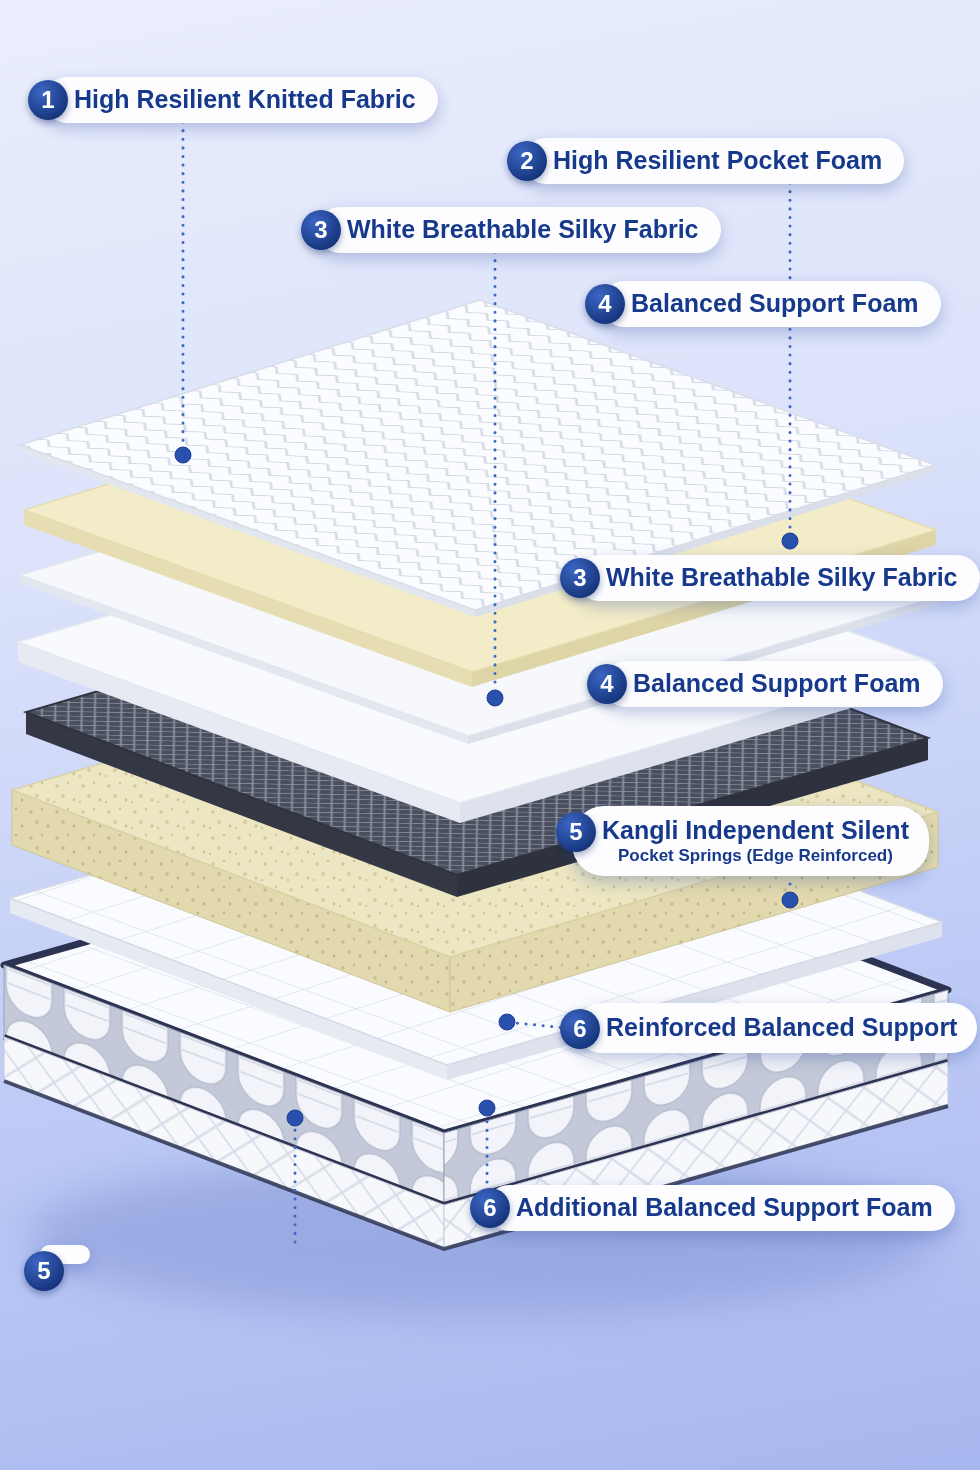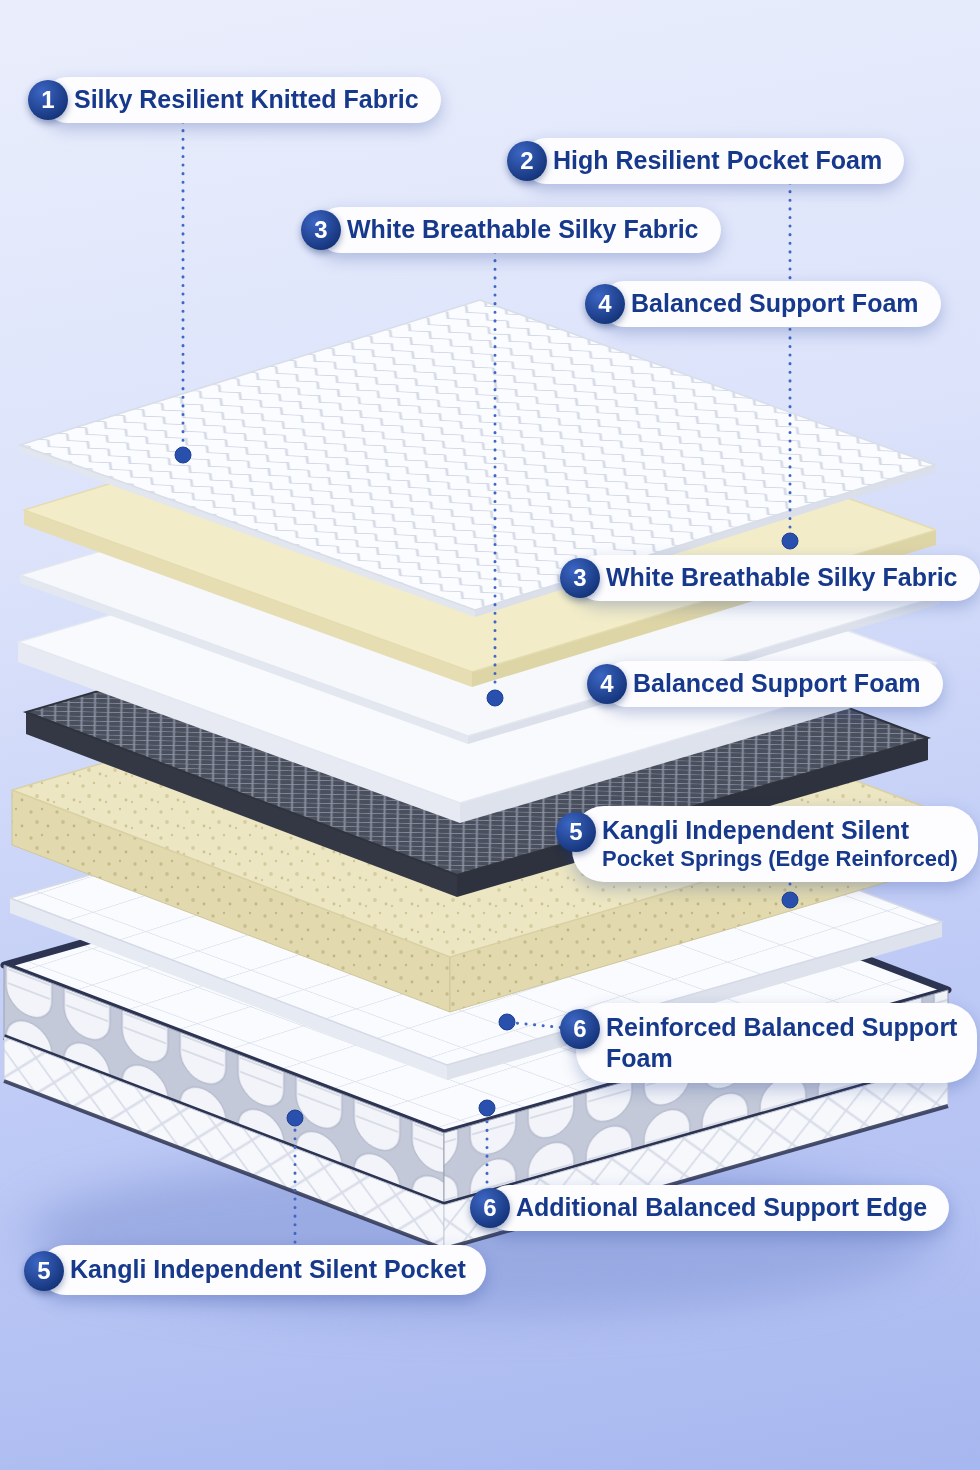--- a/index.html
+++ b/index.html
@@ -11,23 +11,23 @@
   .callout.multiline{align-items:flex-start;}
   .badge{flex:0 0 auto;width:40px;height:40px;border-radius:50%;
          background:radial-gradient(circle at 35% 30%,#3c66c4,#143379 78%);
          color:#fff;display:flex;align-items:center;justify-content:center;
          font-size:24px;font-weight:700;z-index:2;
          box-shadow:0 3px 7px rgba(16,40,100,.40);}
   .multiline .badge{margin-top:6px;}
   .pill{background:#fdfdff;border-radius:26px;padding:7px 22px 8px 30px;margin-left:-24px;
         color:#16398c;font-size:25px;font-weight:700;white-space:nowrap;line-height:1.22;
         box-shadow:0 6px 16px rgba(40,70,150,.28);}
-  .multiline .pill{white-space:normal;text-align:left;border-radius:32px;padding:9px 20px 10px 30px;}
+  .multiline .pill{white-space:normal;text-align:center;border-radius:32px;padding:9px 20px 10px 30px;}
   .line2{display:block;}
-  .sub{font-size:22px;}
+  .sub{font-size:17px;}
 </style>
 </head>
 <body>
 
 <div class="stage">
 
 <svg class="art" width="980" height="1470" viewBox="0 0 980 1470">
   <defs>
     <filter id="soft" x="-40%" y="-40%" width="180%" height="180%">
       <feGaussianBlur stdDeviation="22"></feGaussianBlur>
@@ -149,21 +149,21 @@
     <circle cx="495" cy="698" r="8"></circle>
     <circle cx="790" cy="900" r="8"></circle>
     <circle cx="507" cy="1022" r="8"></circle>
     <circle cx="487" cy="1108" r="8"></circle>
     <circle cx="295" cy="1118" r="8"></circle>
   </g>
 </svg>
 
 <div class="callout" style="left:28px;top:77px">
   <span class="badge">1</span>
-  <div class="pill"><span>Silky Resilient Knitted Fabric</span></div>
+  <div class="pill"><span>High Resilient Knitted Fabric</span></div>
 </div>
 
 <div class="callout" style="left:507px;top:138px">
   <span class="badge">2</span>
   <div class="pill"><span>High Resilient Pocket Foam</span></div>
 </div>
 
 <div class="callout" style="left:301px;top:207px">
   <span class="badge">3</span>
   <div class="pill"><span>White Breathable Silky Fabric</span></div>
@@ -189,29 +189,27 @@
   <div class="pill">
     <span>Kangli Independent Silent</span>
     <span class="line2 sub">Pocket Springs (Edge Reinforced)</span>
   </div>
 </div>
 
 <div class="callout multiline" style="left:560px;top:1003px">
   <span class="badge">6</span>
   <div class="pill">
     <span>Reinforced Balanced Support</span>
-    <span class="line2">Foam</span>
   </div>
 </div>
 
 <div class="callout" style="left:470px;top:1185px">
   <span class="badge">6</span>
-  <div class="pill"><span>Additional Balanced Support Edge</span></div>
+  <div class="pill"><span>Additional Balanced Support Foam</span></div>
 </div>
 
 <div class="callout multiline" style="left:24px;top:1245px">
   <span class="badge">5</span>
   <div class="pill">
-    <span>Kangli Independent Silent Pocket</span>
   </div>
 </div>
 
 </div>
 
 </body></html>

